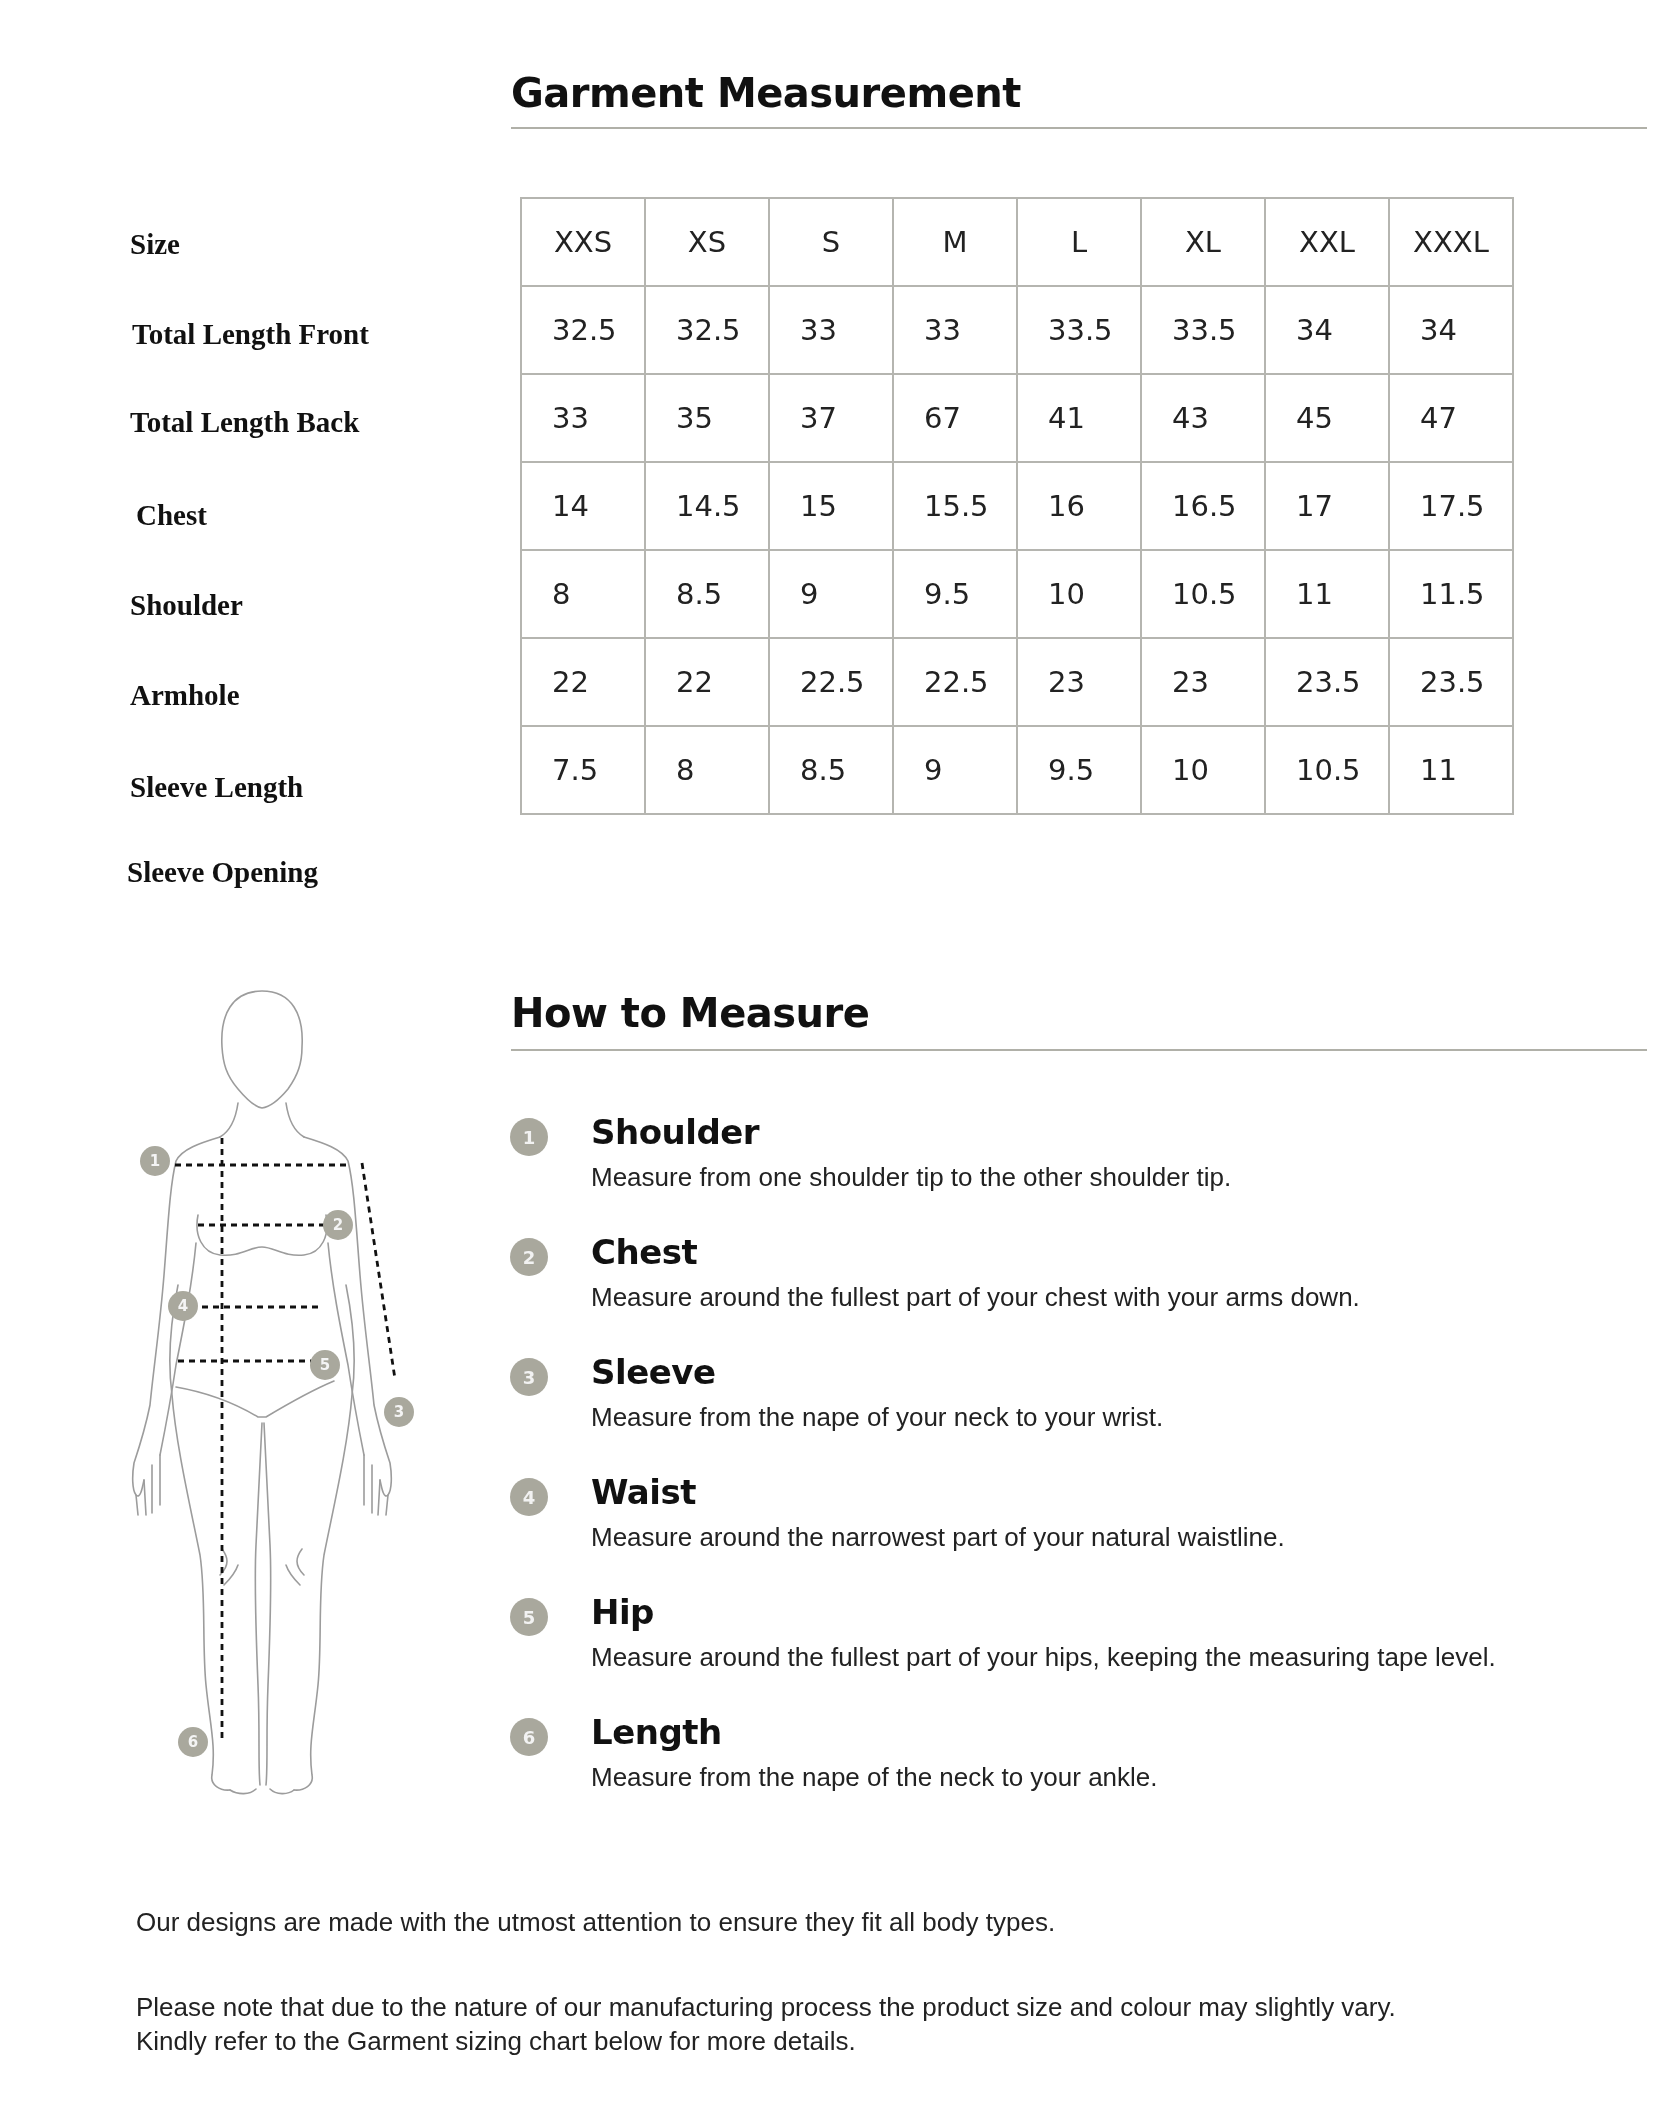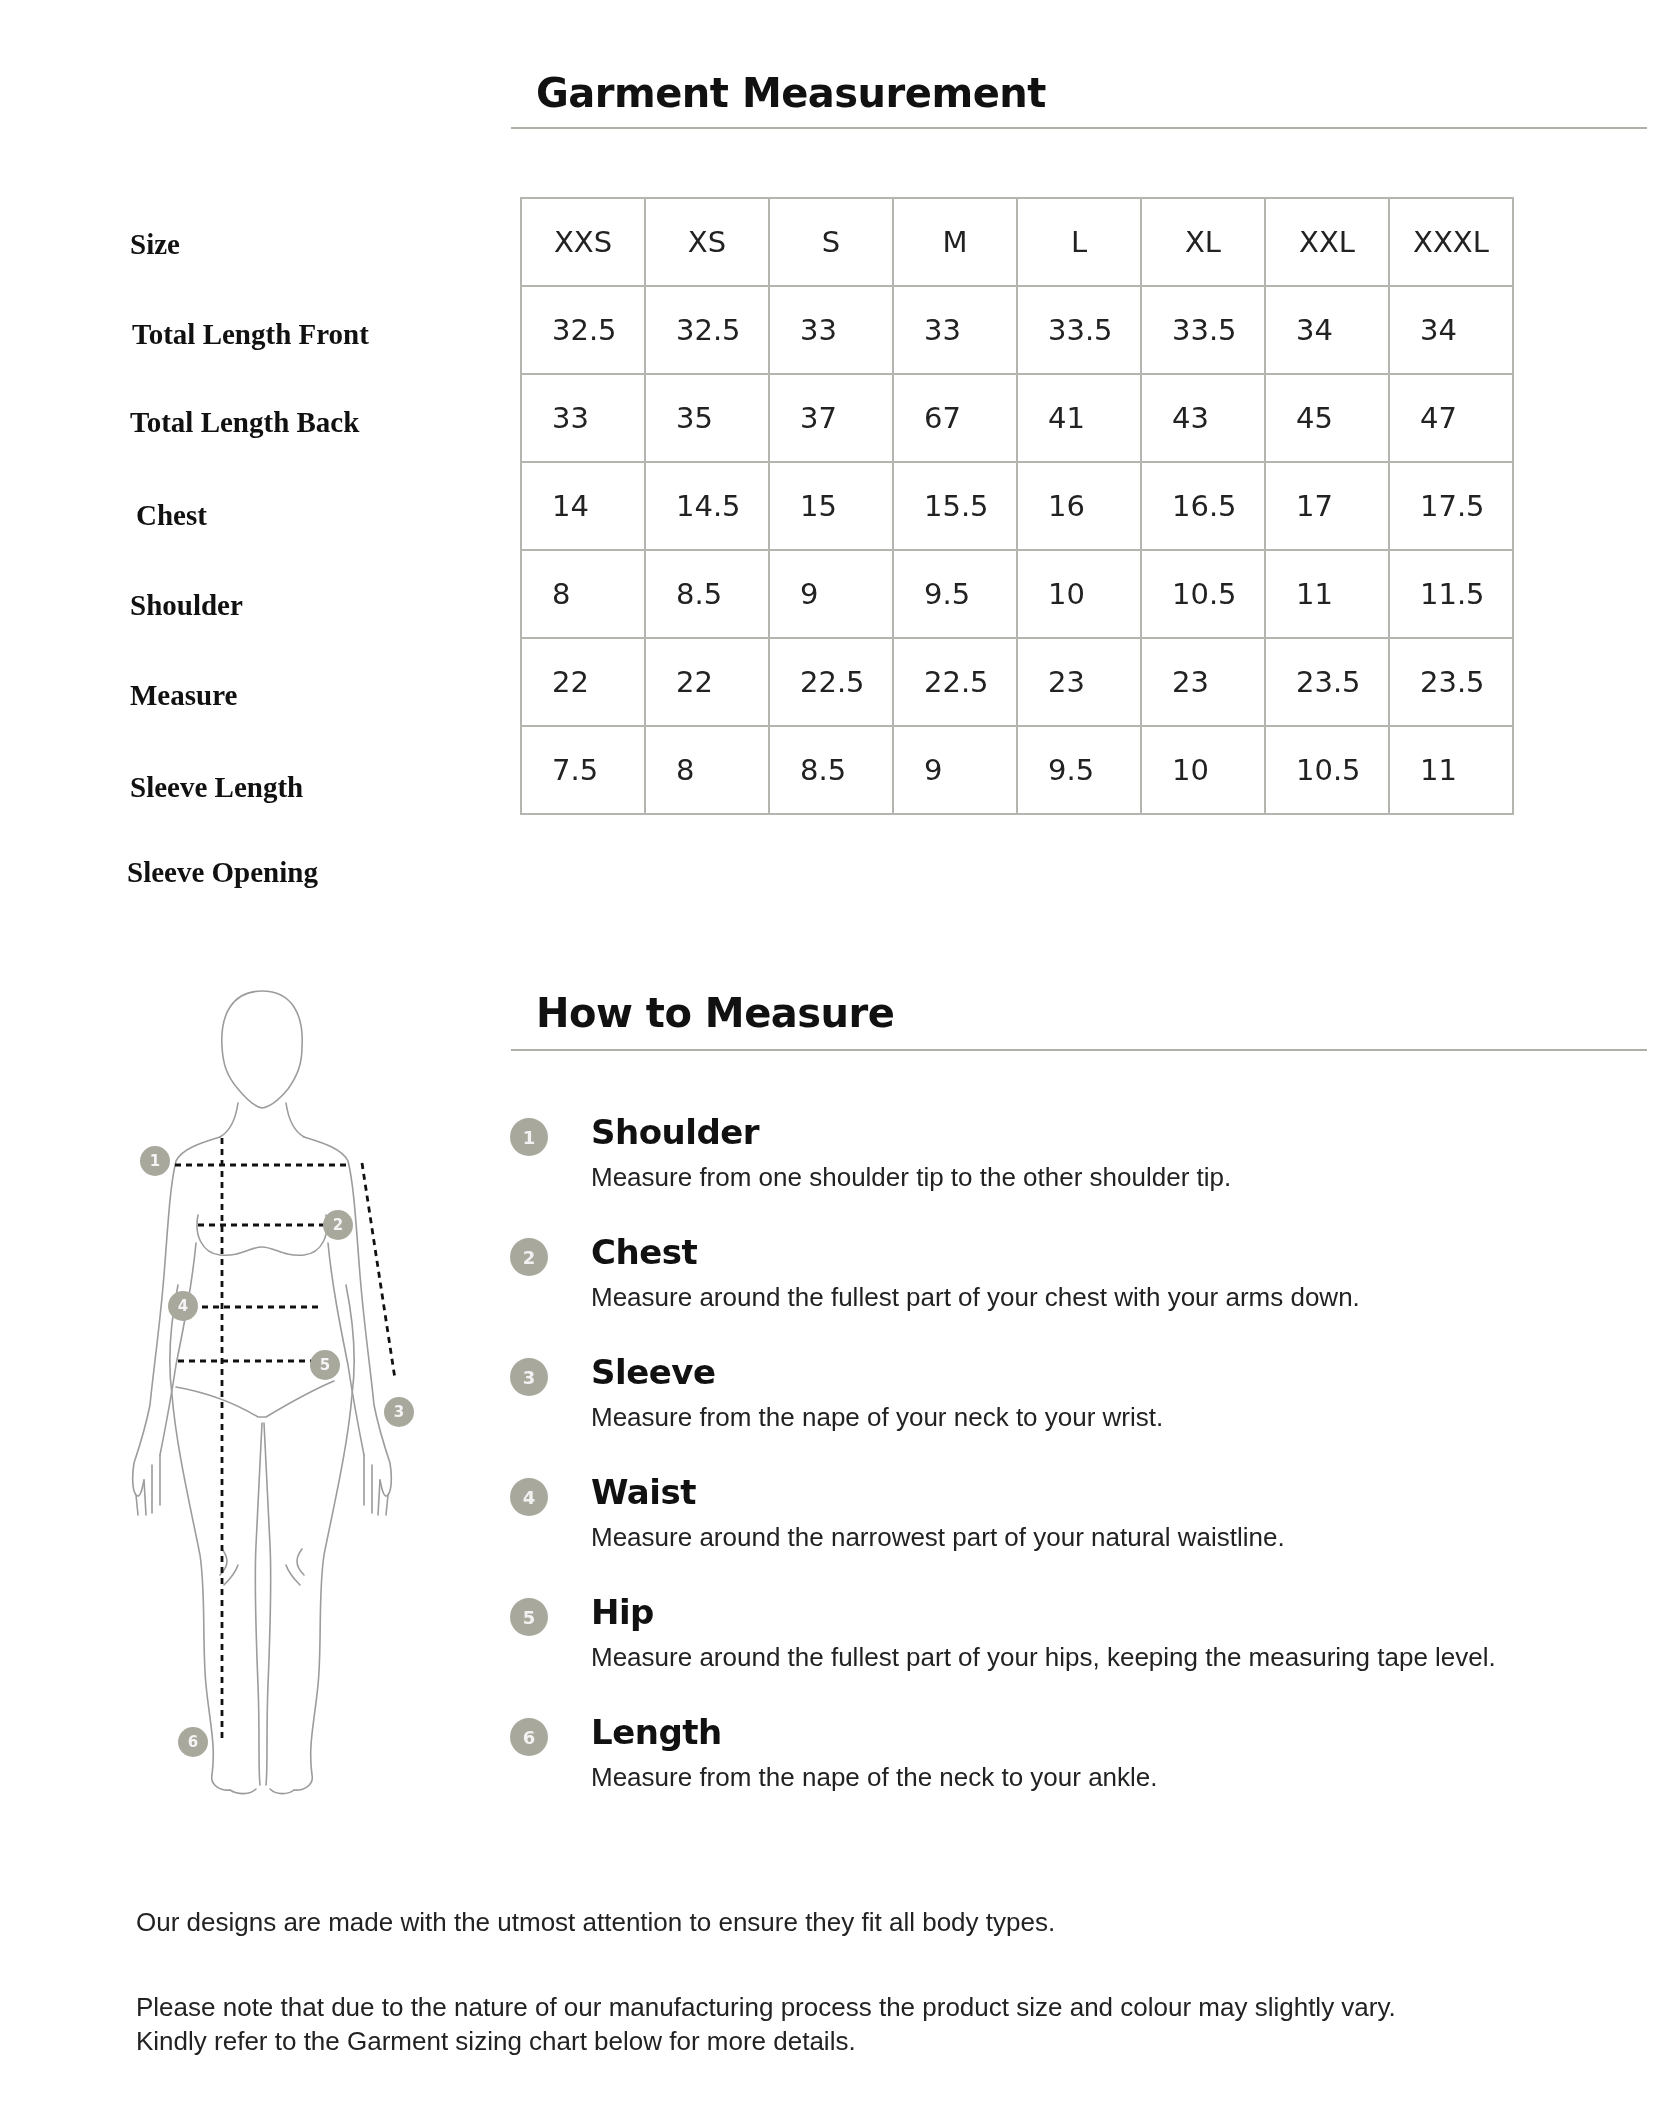--- a/index.html
+++ b/index.html
@@ -1,18 +1,18 @@
 <!DOCTYPE html>
 <html><head>
 <meta charset="utf-8">
 <style>
   html, body { margin:0; padding:0; background:#ffffff; }
   body { width:1667px; height:2114px; position:relative; overflow:hidden; font-family:"Liberation Sans", sans-serif; color:#111; }
   .abs { position:absolute; }
-  .h1 { font-family:"DejaVu Sans", sans-serif; font-weight:bold; font-size:40px; letter-spacing:-0.5px; color:#111; white-space:nowrap;margin-left:25px; }
+  .h1 { font-family:"DejaVu Sans", sans-serif; font-weight:bold; font-size:40px; letter-spacing:-0.5px; color:#111; white-space:nowrap; }
   .rule { position:absolute; height:2px; background:#b0b0a8; }
   .rowlabel { position:absolute; left:130px; font-family:Liberation Serif, serif; font-weight:bold; font-size:29px; color:#111; white-space:nowrap; line-height:1; }
   table.grid { position:absolute; left:520px; top:197px; border-collapse:collapse; }
   table.grid td { width:124px; height:88px; border:2px solid #b5b5b0; font-family:"DejaVu Sans", sans-serif; font-size:29px; color:#222; padding:0 0 0 30px; box-sizing:border-box; vertical-align:middle; white-space:nowrap; }
   table.grid tr.hdr td { text-align:center; padding:0; }
   .item { position:absolute; left:510px; }
   .badge { position:absolute; left:0; top:0; width:38px; height:38px; border-radius:50%; background:#a9a89d; color:#f2f2f2; font-family:"DejaVu Sans", sans-serif; font-weight:bold; font-size:18px; display:flex; align-items:center; justify-content:center; }
   .item-title { position:absolute; left:81px; top:-6px; font-family:"DejaVu Sans", sans-serif; font-weight:bold; font-size:34px; color:#111; white-space:nowrap; letter-spacing:-0.5px; }
   .item-desc { position:absolute; left:81px; top:44px; font-family:"Liberation Sans", sans-serif; font-size:26px; color:#222; white-space:nowrap; }
   .foot { position:absolute; left:136px; font-family:"Liberation Sans", sans-serif; font-size:26px; color:#222; white-space:nowrap; }
@@ -22,21 +22,21 @@
 <body>
 
 <div class="abs h1" style="left:511px; top:70px;">Garment Measurement</div>
 <div class="rule" style="left:511px; top:127px; width:1136px;"></div>
 
 <div class="rowlabel" style="top:230px;">Size</div>
 <div class="rowlabel" style="top:320px; left:132px;">Total Length Front</div>
 <div class="rowlabel" style="top:408px;">Total Length Back</div>
 <div class="rowlabel" style="top:501px; left:136px;">Chest</div>
 <div class="rowlabel" style="top:591px;">Shoulder</div>
-<div class="rowlabel" style="top:681px;">Measure</div>
+<div class="rowlabel" style="top:681px;">Armhole</div>
 <div class="rowlabel" style="top:773px;">Sleeve Length</div>
 <div class="rowlabel" style="top:858px; left:127px;">Sleeve Opening</div>
 
 <table class="grid">
   <tbody>
       <tr class="hdr">
     <td>XXS</td>
     <td>XS</td>
     <td>S</td>
     <td>M</td>

